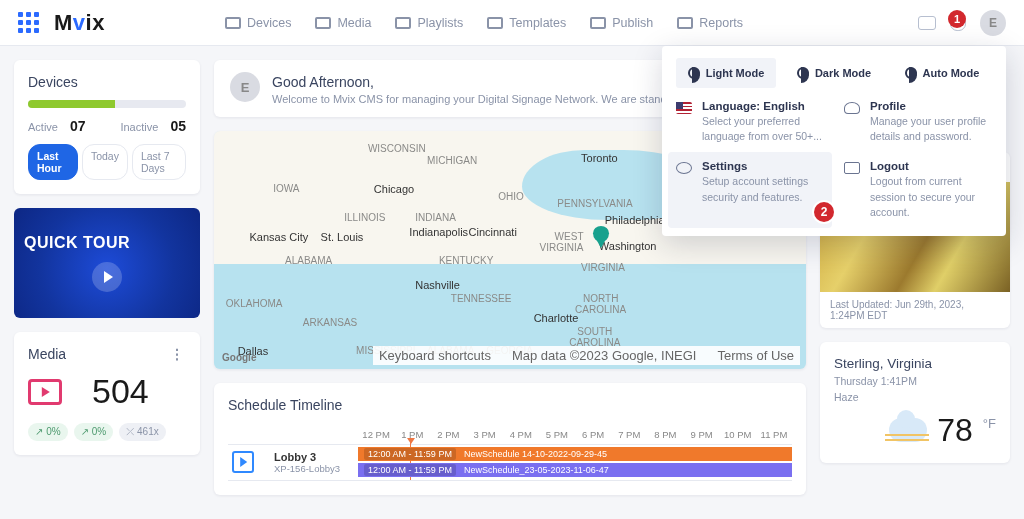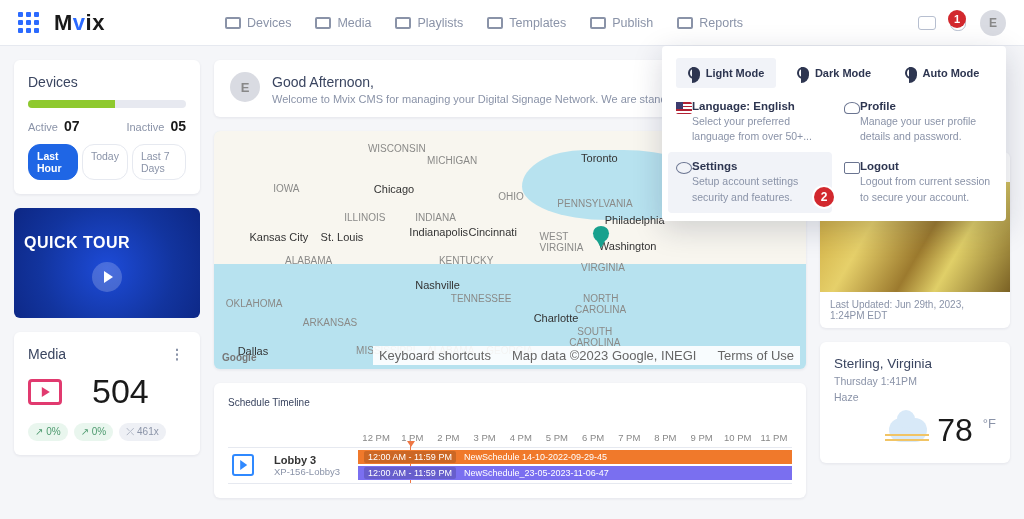--- a/index.html
+++ b/index.html
@@ -46,21 +46,21 @@
   .col-center{flex:1;display:flex;flex-direction:column;gap:14px;min-width:0}
   .col-right{width:190px;display:flex;flex-direction:column;gap:14px}
   .card{background:var(--card);border-radius:6px;box-shadow:0 1px 3px rgba(20,30,60,.08);padding:14px}
 
   
   .card h3{margin:0 0 10px 0;font-weight:500;color:#3a4560;font-size:14px}
   .card .more{float:right;color:var(--muted);letter-spacing:2px;font-weight:700}
   .bar{height:8px;border-radius:5px;background:#e7e9f0;overflow:hidden;margin:6px 0 10px 0}
   .bar span{display:block;height:100%;width:55%;background:var(--green)}
   .statrow{display:flex;justify-content:space-between;color:var(--muted);font-size:11px;margin-bottom:10px}
-  .statrow b{color:#1a1a1a;font-size:14px;margin-left:3px}
+  .statrow b{color:#1a1a1a;font-size:14px;margin-left:9px}
   .seg{display:flex;gap:4px;font-size:10.5px}
   .seg span{padding:5px 8px;border-radius:12px;border:1px solid var(--border);color:var(--muted);cursor:pointer}
   .seg .active{background:#1f66e5;color:#fff;border-color:#1f66e5;font-weight:700}
 
   
   .tour{background:radial-gradient(circle at 50% 55%,#1d4bd8 0%,#12349e 60%,#0d2784 100%);color:#fff;text-align:left;border-radius:6px;padding:26px 10px}
   .tour h2{margin:0;font-size:16px;letter-spacing:.5px;font-weight:800}
   .play{width:30px;height:30px;border-radius:50%;background:rgba(255,255,255,.2);margin:10px auto 0;display:flex;align-items:center;justify-content:center}
   .play::after{content:"";border-left:9px solid #fff;border-top:6px solid transparent;border-bottom:6px solid transparent;margin-left:2px}
 
@@ -85,21 +85,21 @@
   .map .lake{position:absolute;left:52%;top:8%;width:180px;height:70px;background:#b7e2ef;border-radius:40% 50% 40% 55%/60% 50% 50% 55%}
   .mlabel{position:absolute;font-size:10px;color:#8a8a88}
   .mlabel.big{font-size:11px;color:#333}
   .pin{position:absolute;width:16px;height:22px}
   .pin::before{content:"";position:absolute;inset:0 0 6px 0;background:var(--c,#1a9e8f);border-radius:50% 50% 50% 50%/45% 45% 55% 55%}
   .pin::after{content:"";position:absolute;left:3px;bottom:0;border-left:5px solid transparent;border-right:5px solid transparent;border-top:9px solid var(--c,#1a9e8f)}
   .mapfoot{position:absolute;right:6px;bottom:4px;background:rgba(255,255,255,.9);font-size:13px;color:#666;display:flex;gap:21px;padding:2px 6px}
   .glogo{position:absolute;left:8px;bottom:6px;font-size:10px;color:#777;font-weight:700}
 
   
-  .sched h3{font-size:10px;color:#3a4560;margin:0 0 20px 0}
+  .sched h3{font-size:14px;color:#3a4560;margin:0 0 12px 0}
   .axis{display:flex;font-size:9.5px;color:#888;border-bottom:1px solid var(--border)}
   .axis .lab{width:130px}
   .axis .hr{flex:1;text-align:center;padding:4px 0}
   .row{display:flex;align-items:stretch;border-bottom:1px solid var(--border)}
   .row .left{width:130px;display:flex;gap:20px;padding:6px 4px}
   .row .ic2{width:22px;height:22px;border:2px solid #2f89ff;border-radius:3px;position:relative;flex-shrink:0}
   .row .ic2::after{content:"";position:absolute;left:50%;top:50%;transform:translate(-40%,-50%);border-left:7px solid #2f89ff;border-top:5px solid transparent;border-bottom:5px solid transparent}
   .row .t1{font-size:11px;color:#333;font-weight:600}
   .row .t2{font-size:9.5px;color:var(--muted)}
   .row .bars{flex:1;position:relative}
@@ -125,21 +125,21 @@
   .deg{font-size:13px;color:var(--muted);align-self:flex-start;margin-top:4px}
 
   
   .dropdown{position:absolute;top:46px;right:18px;width:344px;background:#fff;border-radius:4px;box-shadow:0 8px 30px rgba(20,30,60,.18);padding:12px 14px 16px;z-index:50}
   .modes{display:flex;gap:8px;margin-bottom:12px}
   .mode{flex:1;display:flex;align-items:center;justify-content:center;gap:6px;font-size:11px;font-weight:700;color:#2d3550;padding:9px 4px;border-radius:3px;cursor:pointer}
   .mode.active{background:#f1f3f8}
   .mode .mi{width:12px;height:12px;border:2px solid #2d3550;border-radius:50%;position:relative}
   .mode .mi::after{content:"";position:absolute;right:-2px;top:-2px;width:8px;height:16px;background:#2d3550;border-radius:0 8px 8px 0}
   .dgrid{display:grid;grid-template-columns:1fr 1fr;gap:16px 20px}
-  .ditem{display:flex;}
+  .ditem{display:flex;gap:10px}
   .ditem .di{width:16px;height:12px;border:1.5px solid #6a7490;border-radius:2px;margin-top:2px;flex-shrink:0}
   .ditem.flag .di{background:linear-gradient(#b22234 0 15%,#fff 15% 30%,#b22234 30% 45%,#fff 45% 60%,#b22234 60% 75%,#fff 75% 90%,#b22234 90%);position:relative;border:none}
   .ditem.flag .di::before{content:"";position:absolute;left:0;top:0;width:45%;height:55%;background:#3c3b6e}
   .ditem.gear .di{border-radius:50%}
   .ditem.user .di{border-radius:50% 50% 4px 4px}
   .ditem.logout .di{border-radius:2px}
   .ditem .dt{font-size:11.5px;font-weight:700;color:#2d3550;margin-bottom:2px}
   .ditem .dd{font-size:10.5px;color:var(--muted);line-height:1.45}
   .ditem.highlight{background:#f1f3f8;border-radius:4px;padding:8px;margin:-8px}
   .callout{position:absolute;background:var(--red-badge);color:#fff;width:20px;height:20px;border-radius:50%;font-size:12px;font-weight:700;display:flex;align-items:center;justify-content:center;box-shadow:0 0 0 2px #fff}
@@ -254,21 +254,21 @@
       <span class="mlabel" style="left:58%;top:28%">PENNSYLVANIA</span>
       <span class="mlabel big" style="left:78%;top:25%">New York</span>
       <span class="mlabel" style="left:82%;top:17%">MASSACHUSETTS</span>
       <span class="mlabel" style="left:22%;top:34%">ILLINOIS</span>
       <span class="mlabel" style="left:34%;top:34%">INDIANA</span>
       <span class="mlabel big" style="left:33%;top:40%">Indianapolis</span>
       <span class="mlabel big" style="left:43%;top:40%">Cincinnati</span>
       <span class="mlabel big" style="left:66%;top:35%">Philadelphia</span>
       <span class="mlabel big" style="left:6%;top:42%">Kansas City</span>
       <span class="mlabel big" style="left:18%;top:42%">St. Louis</span>
-      <span class="mlabel" style="left:55%;top:42%;white-space:pre;text-align:left">WEST
+      <span class="mlabel" style="left:55%;top:42%;white-space:pre;text-align:right">WEST
 VIRGINIA</span>
       <span class="mlabel big" style="left:65%;top:46%">Washington</span>
       <span class="mlabel" style="left:12%;top:52%">ALABAMA</span>
       <span class="mlabel" style="left:38%;top:52%">KENTUCKY</span>
       <span class="mlabel" style="left:62%;top:55%">VIRGINIA</span>
       <span class="mlabel big" style="left:34%;top:62%">Nashville</span>
       <span class="mlabel" style="left:2%;top:70%">OKLAHOMA</span>
       <span class="mlabel" style="left:40%;top:68%">TENNESSEE</span>
       <span class="mlabel" style="left:61%;top:68%;white-space:pre;text-align:center">NORTH
 CAROLINA</span>

